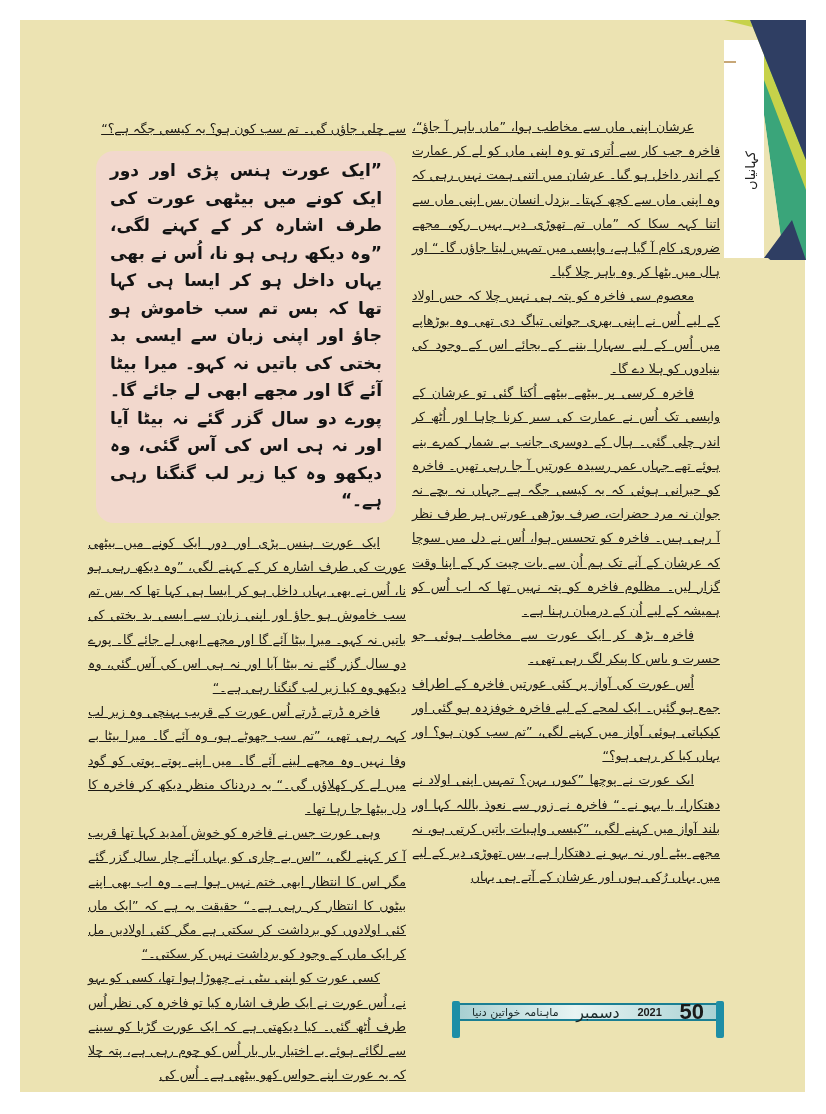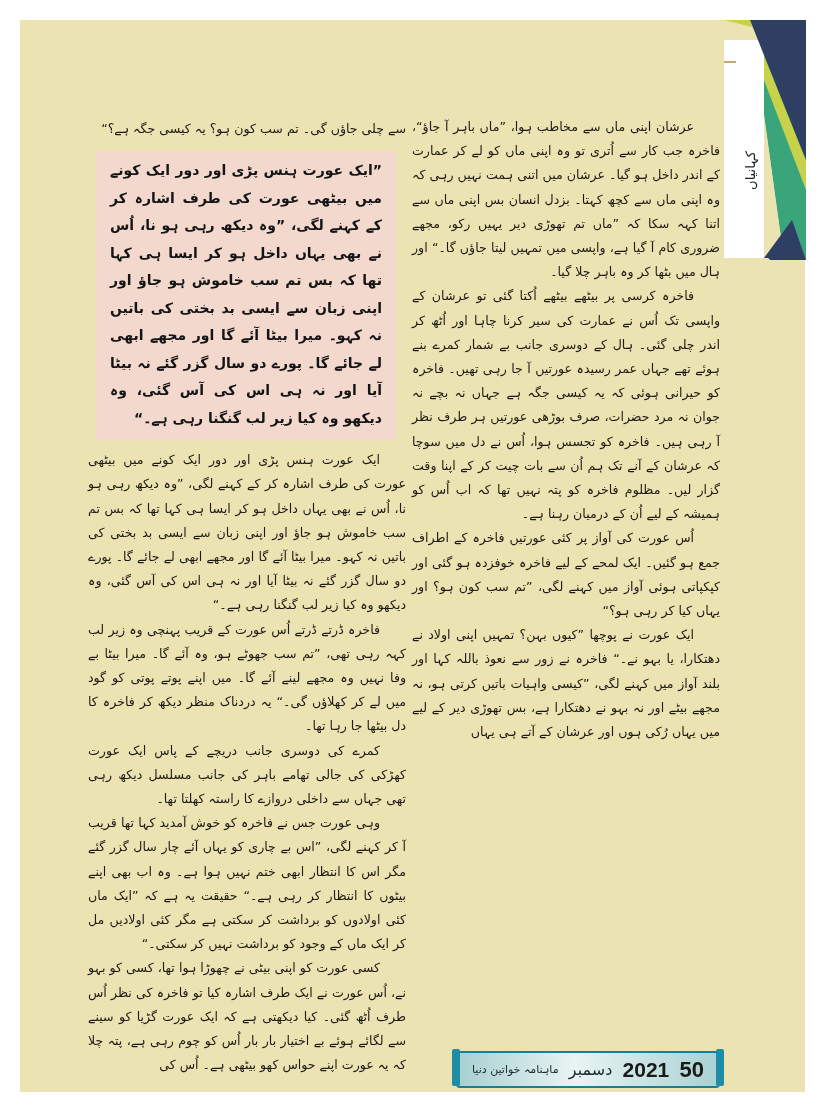--- a/index.html
+++ b/index.html
@@ -18,45 +18,46 @@
     display: flex; align-items: center; justify-content: center;
   }
   .vlabel span {
     display: inline-block; transform: rotate(-90deg); white-space: nowrap;
     font-size: 13px; color: #222;
   }
   .col {
     position: absolute; direction: rtl; text-align: justify; color: #1d1a14;
     font-family: "DejaVu Sans", sans-serif; font-size: 12.6px; line-height: 24.2px;
   }
-  .col p { margin: 0; text-indent: 26px; }
+  .col p { margin: 0; text-indent: 26px; text-decoration: underline; }
   .col p.noind { text-indent: 0; }
   .col-right { left: 412px; top: 115px; width: 308px; }
   .col-left { left: 88px; top: 117px; width: 318px; }
   .quote-box {
     background: #f2d8cd; padding: 6px 14px 8px 14px; margin: 10px 10px 8px 8px;
-    font-weight: bold; font-size: 14px; line-height: 27.5px; color: #141414;
+    font-weight: bold; font-size: 17px; line-height: 27.5px; color: #141414;
     text-align: justify;
+    border-radius: 18px;
   }
   .footer {
-    position: absolute; left: 456px; top: 1003px; width: 264px; height: 37px;
+    position: absolute; left: 456px; top: 1003px; width: 264px; height: 18px;
     border-radius: 4px;
     background: linear-gradient(90deg, #a7cfd1 0%, #e8f4f3 45%, #a9d1d3 100%);
     border: 2px solid #1b7f93; box-sizing: border-box;
     display: flex; align-items: center; justify-content: space-between;
-    padding: 0 14px; direction: ltr; margin-top: 48px;
+    padding: 0 14px; direction: ltr;
   }
   .footer::before, .footer::after {
     content: ""; position: absolute; top: -4px; width: 8px; height: 37px; background: #1e8ea6; border-radius: 2px;
   }
   .footer::before { left: -6px; }
   .footer::after { right: -6px; }
   .f-mag { font-size: 11px; color: #1b2a2a; direction: rtl; }
   .f-month { font-size: 16px; color: #1b2a2a; direction: rtl; }
-  .f-year { font-family: "Liberation Sans", sans-serif; font-weight: bold; font-size: 21px; color: #1a1a1a; }
+  .f-year { font-family: "Liberation Sans", sans-serif; font-weight: bold; font-size: 11px; color: #1a1a1a; }
   .f-page { font-family: "Liberation Sans", sans-serif; font-weight: bold; font-size: 22px; color: #1a1a1a; }
 </style>
 </head>
 <body>
 
 <div class="page"></div>
 
 <div class="white-tab"></div>
 <svg class="deco-svg" viewBox="0 0 82 240" preserveAspectRatio="none">
   <polygon points="0,0 82,0 82,240 60,240 40,95 40,0" fill="#3aa57a"></polygon>
@@ -66,31 +67,32 @@
   <polygon points="26,0 82,0 82,140" fill="#2f3e63"></polygon>
   <polygon points="40,238 44,238 82,270 82,240 68,200" fill="#2f3e63"></polygon>
   <line x1="0" y1="42" x2="12" y2="42" stroke="#b58a4a" stroke-width="1.5"></line>
 </svg>
 <div class="vlabel">
   <span>کہانیاں</span>
 </div>
 
 <div class="col col-right">
   <p>عرشان اپنی ماں سے مخاطب ہوا، ”ماں باہر آ جاؤ“، فاخرہ جب کار سے اُتری تو وہ اپنی ماں کو لے کر عمارت کے اندر داخل ہو گیا۔ عرشان میں اتنی ہمت نہیں رہی کہ وہ اپنی ماں سے کچھ کہتا۔ بزدل انسان بس اپنی ماں سے اتنا کہہ سکا کہ ”ماں تم تھوڑی دیر یہیں رکو، مجھے ضروری کام آ گیا ہے، واپسی میں تمہیں لیتا جاؤں گا۔“ اور ہال میں بٹھا کر وہ باہر چلا گیا۔</p>
+  <p>معصوم سی فاخرہ کو پتہ ہی نہیں چلا کہ جس اولاد کے لیے اُس نے اپنی بھری جوانی تیاگ دی تھی وہ بوڑھاپے میں اُس کے لیے سہارا بننے کے بجائے اس کے وجود کی بنیادوں کو ہلا دے گا۔</p>
   <p>فاخرہ کرسی پر بیٹھے بیٹھے اُکتا گئی تو عرشان کے واپسی تک اُس نے عمارت کی سیر کرنا چاہا اور اُٹھ کر اندر چلی گئی۔ ہال کے دوسری جانب بے شمار کمرے بنے ہوئے تھے جہاں عمر رسیدہ عورتیں آ جا رہی تھیں۔ فاخرہ کو حیرانی ہوئی کہ یہ کیسی جگہ ہے جہاں نہ بچے نہ جوان نہ مرد حضرات، صرف بوڑھی عورتیں ہر طرف نظر آ رہی ہیں۔ فاخرہ کو تجسس ہوا، اُس نے دل میں سوچا کہ عرشان کے آنے تک ہم اُن سے بات چیت کر کے اپنا وقت گزار لیں۔ مظلوم فاخرہ کو پتہ نہیں تھا کہ اب اُس کو ہمیشہ کے لیے اُن کے درمیان رہنا ہے۔</p>
+  <p>فاخرہ بڑھ کر ایک عورت سے مخاطب ہوئی جو حسرت و یاس کا پیکر لگ رہی تھی۔</p>
   <p>اُس عورت کی آواز پر کئی عورتیں فاخرہ کے اطراف جمع ہو گئیں۔ ایک لمحے کے لیے فاخرہ خوفزدہ ہو گئی اور کپکپاتی ہوئی آواز میں کہنے لگی، ”تم سب کون ہو؟ اور یہاں کیا کر رہی ہو؟“</p>
   <p>ایک عورت نے پوچھا ”کیوں بہن؟ تمہیں اپنی اولاد نے دھتکارا، یا بہو نے۔“ فاخرہ نے زور سے نعوذ باللہ کہا اور بلند آواز میں کہنے لگی، ”کیسی واہیات باتیں کرتی ہو، نہ مجھے بیٹے اور نہ بہو نے دھتکارا ہے، بس تھوڑی دیر کے لیے میں یہاں رُکی ہوں اور عرشان کے آتے ہی یہاں</p>
 </div>
 
 <div class="col col-left">
   <p class="noind">سے چلی جاؤں گی۔ تم سب کون ہو؟ یہ کیسی جگہ ہے؟“</p>
   <div class="quote-box">”ایک عورت ہنس پڑی اور دور ایک کونے میں بیٹھی عورت کی طرف اشارہ کر کے کہنے لگی، ”وہ دیکھ رہی ہو نا، اُس نے بھی یہاں داخل ہو کر ایسا ہی کہا تھا کہ بس تم سب خاموش ہو جاؤ اور اپنی زبان سے ایسی بد بختی کی باتیں نہ کہو۔ میرا بیٹا آئے گا اور مجھے ابھی لے جائے گا۔ پورے دو سال گزر گئے نہ بیٹا آیا اور نہ ہی اس کی آس گئی، وہ دیکھو وہ کیا زیر لب گنگنا رہی ہے۔“</div>
   <p>ایک عورت ہنس پڑی اور دور ایک کونے میں بیٹھی عورت کی طرف اشارہ کر کے کہنے لگی، ”وہ دیکھ رہی ہو نا، اُس نے بھی یہاں داخل ہو کر ایسا ہی کہا تھا کہ بس تم سب خاموش ہو جاؤ اور اپنی زبان سے ایسی بد بختی کی باتیں نہ کہو۔ میرا بیٹا آئے گا اور مجھے ابھی لے جائے گا۔ پورے دو سال گزر گئے نہ بیٹا آیا اور نہ ہی اس کی آس گئی، وہ دیکھو وہ کیا زیر لب گنگنا رہی ہے۔“</p>
   <p>فاخرہ ڈرتے ڈرتے اُس عورت کے قریب پہنچی وہ زیر لب کہہ رہی تھی، ”تم سب جھوٹے ہو، وہ آئے گا۔ میرا بیٹا بے وفا نہیں وہ مجھے لینے آئے گا۔ میں اپنے پوتے پوتی کو گود میں لے کر کھلاؤں گی۔“ یہ دردناک منظر دیکھ کر فاخرہ کا دل بیٹھا جا رہا تھا۔</p>
-  <p>کمرے کی دوسری جانب دریچے کے پاس ایک عورت کھڑکی کی جالی تھامے باہر کی جانب مسلسل دیکھ رہی تھی جہاں سے داخلی دروازے کا راستہ کھلتا تھا۔</p>
   <p>وہی عورت جس نے فاخرہ کو خوش آمدید کہا تھا قریب آ کر کہنے لگی، ”اس بے چاری کو یہاں آئے چار سال گزر گئے مگر اس کا انتظار ابھی ختم نہیں ہوا ہے۔ وہ اب بھی اپنے بیٹوں کا انتظار کر رہی ہے۔“ حقیقت یہ ہے کہ ”ایک ماں کئی اولادوں کو برداشت کر سکتی ہے مگر کئی اولادیں مل کر ایک ماں کے وجود کو برداشت نہیں کر سکتی۔“</p>
   <p>کسی عورت کو اپنی بیٹی نے چھوڑا ہوا تھا، کسی کو بہو نے، اُس عورت نے ایک طرف اشارہ کیا تو فاخرہ کی نظر اُس طرف اُٹھ گئی۔ کیا دیکھتی ہے کہ ایک عورت گڑیا کو سینے سے لگائے ہوئے بے اختیار بار بار اُس کو چوم رہی ہے، پتہ چلا کہ یہ عورت اپنے حواس کھو بیٹھی ہے۔ اُس کی</p>
 </div>
 
 <div class="footer">
   <span class="f-mag">ماہنامہ خواتین دنیا</span>
   <span class="f-month">دسمبر</span>
   <span class="f-year">2021</span>
   <span class="f-page">50</span>
 </div>

